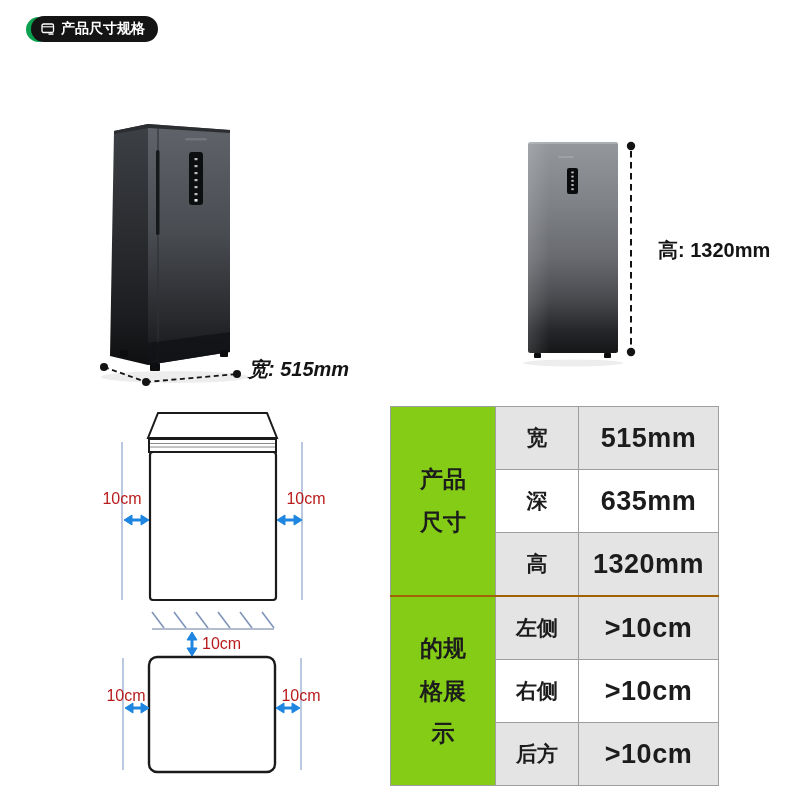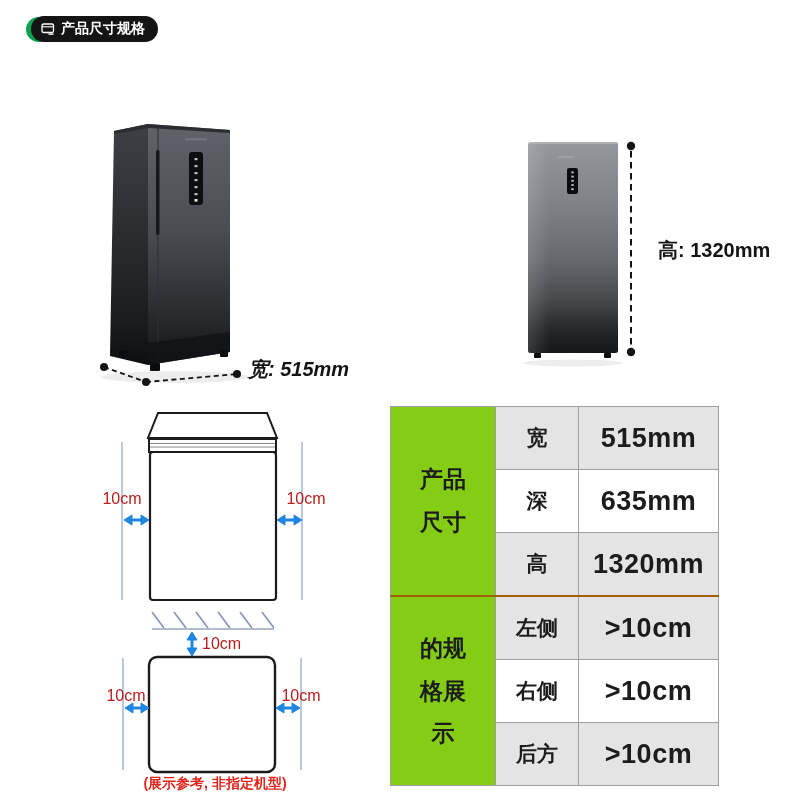--- a/index.html
+++ b/index.html
@@ -200,21 +200,20 @@
           <polygon points="210,308 202,303 202,313"></polygon>
       </g>
     </g>
   </svg>
 
   <div class="cm-label" style="left:98px;  top:490px;">10cm</div>
   <div class="cm-label" style="left:282px; top:490px;">10cm</div>
   <div class="cm-label free" style="left:202px; top:635px;">10cm</div>
   <div class="cm-label" style="left:102px; top:687px;">10cm</div>
   <div class="cm-label" style="left:277px; top:687px;">10cm</div>
-  <div class="caption">(展示参考, 非指定机型)</div>
 
   <table class="spec">
     <colgroup>
         <col style="width:105px">
         <col style="width:83px">
         <col style="width:140px">
       </colgroup>
     <tbody>
       <tr>
         <td class="lab" rowspan="3">

